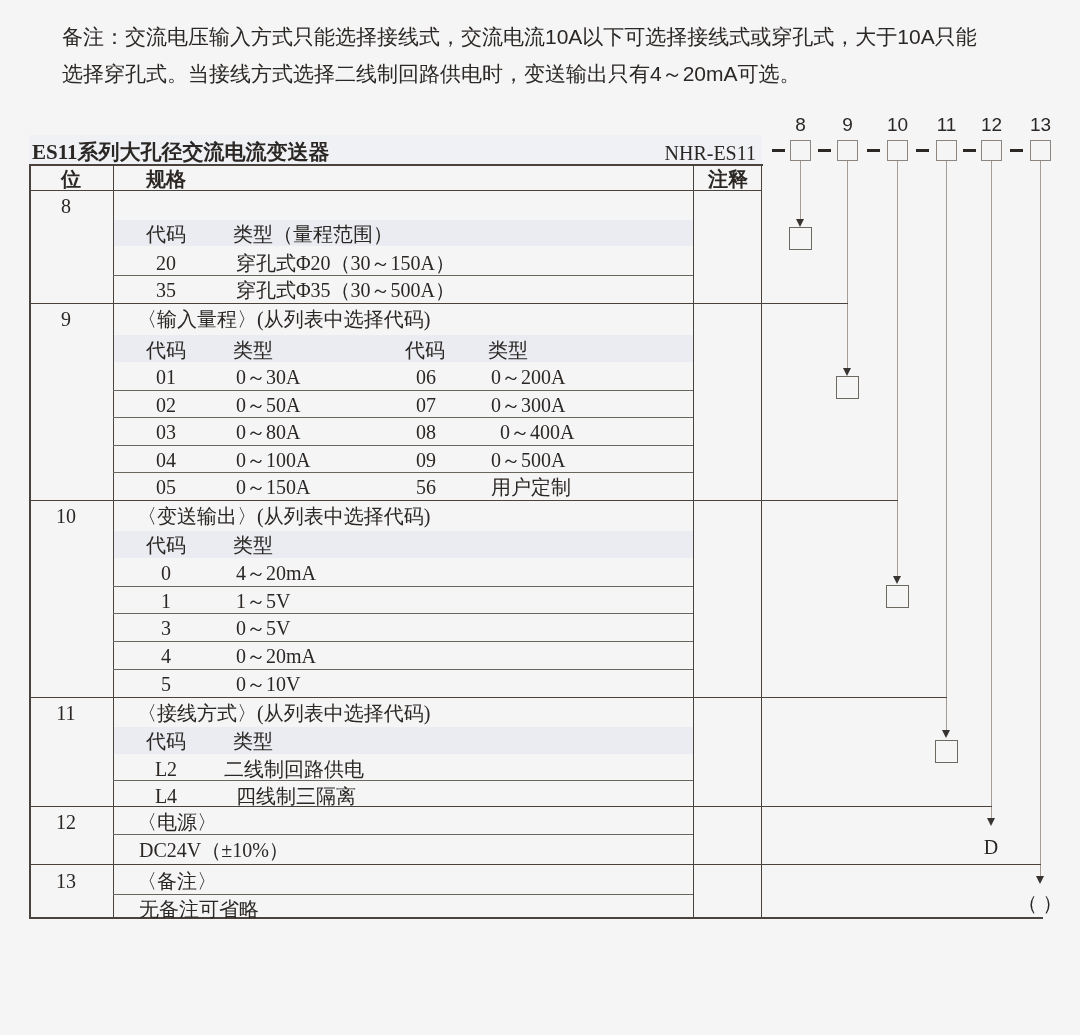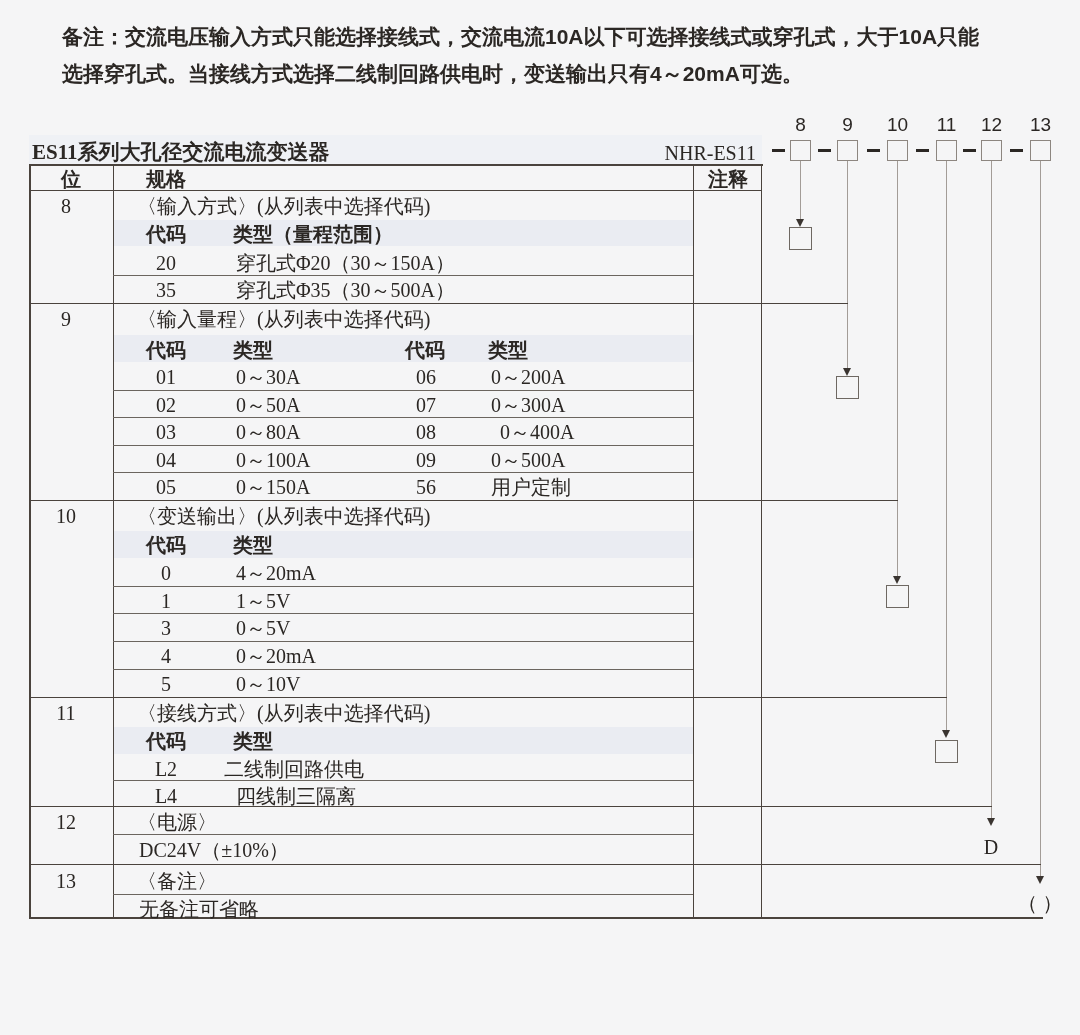--- a/index.html
+++ b/index.html
@@ -2,21 +2,21 @@
 <html><head>
 <meta charset="utf-8">
 <style>
   html,body { margin:0; padding:0; }
   body { width:1080px; height:1035px; background:#f5f5f6; position:relative;
          font-family:"Liberation Serif", serif; color:#2b2724; }
   #page { position:absolute; left:0; top:0; width:1080px; height:1035px; overflow:hidden; }
 
   .t   { position:absolute; white-space:nowrap; font-size:20px; line-height:26px; color:#2b2724; }
   .big { font-size:21px; }
-  .hei { font-family:"Liberation Sans", sans-serif; font-weight:bold; }
+  .hei { font-family:"Liberation Sans", sans-serif; font-weight:normal; }
   .serb{ font-weight:bold; }
   .c   { text-align:center; }
 
   .hl  { position:absolute; height:1px; background:#4a433d; }
   .vl  { position:absolute; width:1px;  background:#4a433d; }
   .th2 { height:2px; }
   .tw2 { width:2px; }
   .sl  { position:absolute; height:1px; background:#6b655f; left:113px; width:580px; }
   .band{ position:absolute; left:114px; width:579px; background:#eaecf2; }
   .tband{ position:absolute; background:#eff1f5; }
@@ -119,21 +119,20 @@
   <div class="t serb" style="left:146px; top:166px;">规格</div>
   <div class="t serb c" style="left:694px; top:166px; width:68px;">注释</div>
 
   <div class="t c" style="left:29px; top:193px; width:74px;">8</div>
   <div class="t c" style="left:29px; top:306px; width:74px;">9</div>
   <div class="t c" style="left:29px; top:503px; width:74px;">10</div>
   <div class="t c" style="left:29px; top:700px; width:74px;">11</div>
   <div class="t c" style="left:29px; top:809px; width:74px;">12</div>
   <div class="t c" style="left:29px; top:868px; width:74px;">13</div>
 
-  <div class="t" style="left:137px; top:193px;">〈输入方式〉(从列表中选择代码)</div>
   <div class="t" style="left:137px; top:306px;">〈输入量程〉(从列表中选择代码)</div>
   <div class="t" style="left:137px; top:700px;">〈接线方式〉(从列表中选择代码)</div>
   <div class="t" style="left:137px; top:503px;">〈变送输出〉(从列表中选择代码)</div>
   <div class="t" style="left:137px; top:809px;">〈电源〉</div>
   <div class="t" style="left:137px; top:868px;">〈备注〉</div>
 
   <div class="t hei" style="left:146px; top:221px;">代码</div>
   <div class="t hei" style="left:233px; top:221px;">类型（量程范围）</div>
   <div class="t c" style="left:146px; top:250px; width:40px;">20</div>
   <div class="t" style="left:236px; top:250px;">穿孔式Φ20（30～150A）</div>

